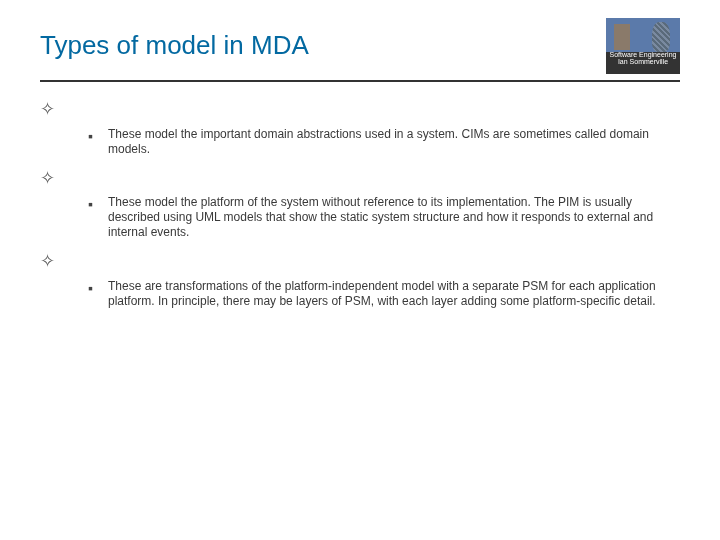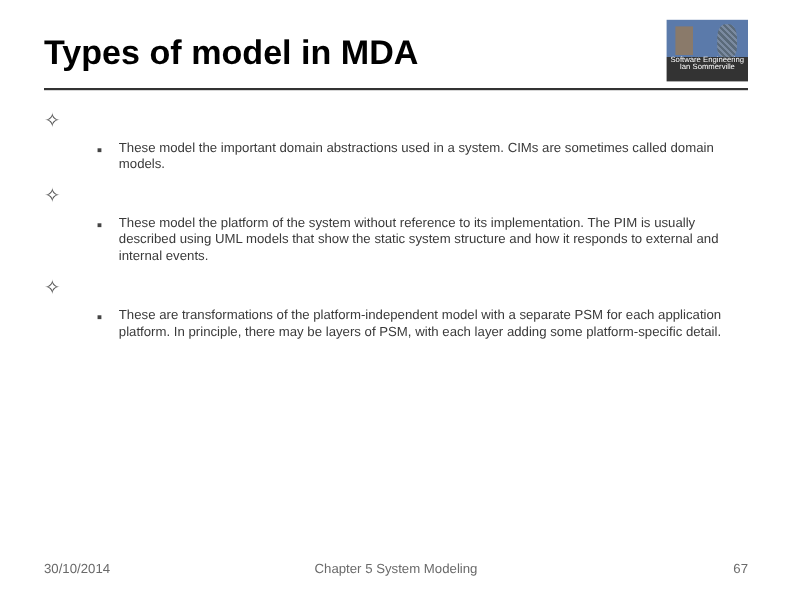--- a/index.html
+++ b/index.html
@@ -19,23 +19,23 @@
     height: 540px;
     padding: 28px 40px 0 40px;
     position: relative;
   }
   .header {
     display: flex;
     justify-content: space-between;
     align-items: flex-start;
   }
   .title {
-    font-size: 31px;
-    font-weight: bold;
-    color: #000000;
+    font-size: 26px;
+    font-weight: normal;
+    color: #0369a1;
     margin-top: 2px;
   }
   .logo {
     width: 74px;
     height: 56px;
     background: linear-gradient(180deg, #5b7aaa 0%, #5b7aaa 60%, #333 60%, #333 100%);
     position: relative;
     overflow: hidden;
     flex: 0 0 auto;
     margin-top: -10px;
@@ -162,19 +162,14 @@
     <div class="l1">
       <span class="bullet">✧</span>
     </div>
     <div class="l2">
       <span class="bullet">▪</span>
       <span class="txt">These are transformations of the platform-independent model with a separate PSM for each application platform. In principle, there may be layers of PSM, with each layer adding some platform-specific detail.</span>
     </div>
 
   </div>
 
-  <div class="footer">
-    <span>30/10/2014</span>
-    <span class="center">Chapter 5 System Modeling</span>
-    <span class="right">67</span>
-  </div>
 
 </div>
 
 </body></html>

